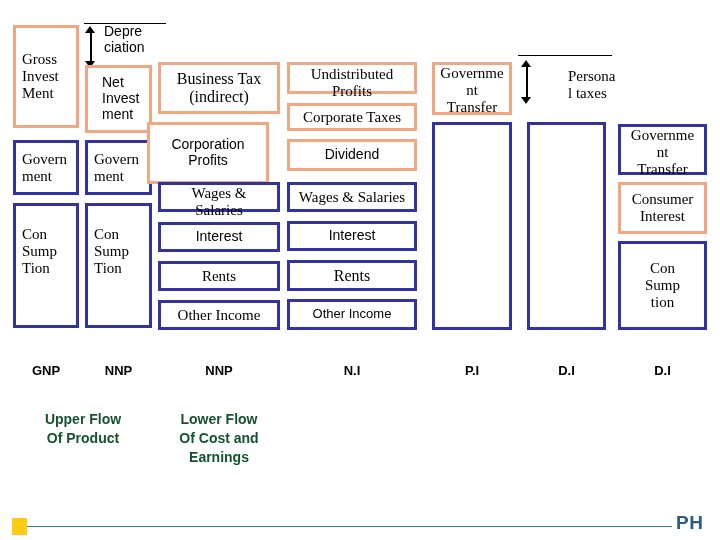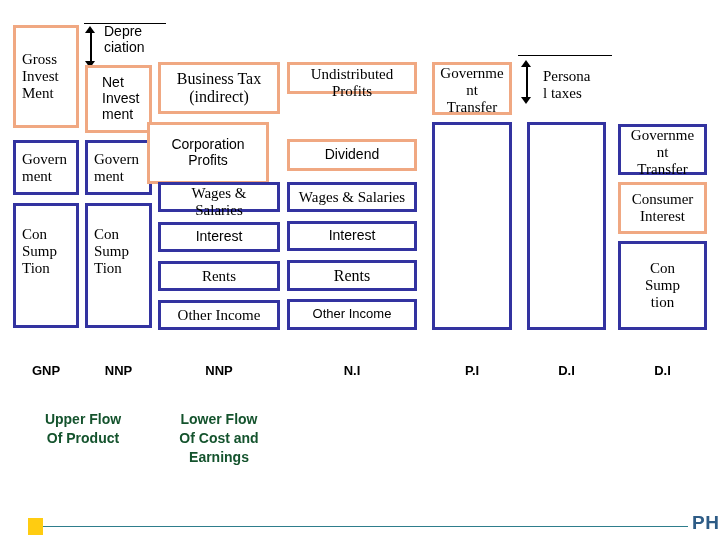--- a/index.html
+++ b/index.html
@@ -112,21 +112,21 @@
     position: absolute;
     font-family: "Liberation Sans", sans-serif;
     font-weight: bold;
     font-size: 14px;
     color: #14532d;
     text-align: center;
     line-height: 1.35;
   }
 
   
-  #footer { position: absolute; left: 16px; top: 0; width: 676px; height: 540px; pointer-events: none; }
+  #footer { position: absolute; left: 0; top: 0; width: 676px; height: 540px; pointer-events: none; }
   .footer-square {
     position: absolute;
     left: 12px; top: 518px;
     width: 15px; height: 17px;
     background: #FFCC11;
   }
   .footer-line {
     position: absolute;
     left: 27px; top: 526px;
     width: 645px; height: 0;
@@ -159,21 +159,21 @@
 ciation</div>
 
   <div class="rule" style="left:518px; top:55px; width:94px;"></div>
 
   <div class="arrow-v" style="left:521px; top:60px; height:44px;">
     <div class="head-up"></div>
     <div class="shaft"></div>
     <div class="head-dn"></div>
   </div>
 
-  <div class="caption f15" style="left:543px; top:68px; width:62px; white-space:pre-line;">Persona
+  <div class="caption f15" style="left:568px; top:68px; width:62px; white-space:pre-line;">Persona
 l taxes</div>
 
   <div class="box orange f15" style="left:13px; top:25px; width:66px; height:103px;">
     <span class="txt" style="white-space:pre-line; text-align:left; padding-left:6px;">Gross
 Invest
 Ment</span>
   </div>
 
   <div class="box blue f15" style="left:13px; top:140px; width:66px; height:55px;">
     <span class="txt" style="white-space:pre-line; text-align:left; padding-left:6px;">Govern
@@ -228,20 +228,23 @@
 
   <div class="box blue f15" style="left:158px; top:300px; width:122px; height:30px;">
     <span class="txt">Other Income</span>
   </div>
 
   <div class="box orange f15 overflow-text" style="left:287px; top:62px; width:130px; height:32px;justify-content:flex-end;">
     <span class="txt" style="white-space:pre-line; margin-top:1px;">Undistributed
 Profits</span>
   </div>
 
+  <div class="box orange f15" style="left:287px; top:103px; width:130px; height:28px;">
+    <span class="txt">Corporate Taxes</span>
+  </div>
 
   <div class="box orange f15" style="left:287px; top:139px; width:130px; height:32px;">
     <span class="txt" style="font-family:'Liberation Sans', sans-serif; font-size:14px;">Dividend</span>
   </div>
 
   <div class="box blue f15" style="left:287px; top:182px; width:130px; height:30px;">
     <span class="txt">Wages &amp; Salaries</span>
   </div>
 
   <div class="box blue f15" style="left:287px; top:221px; width:130px; height:30px;">

